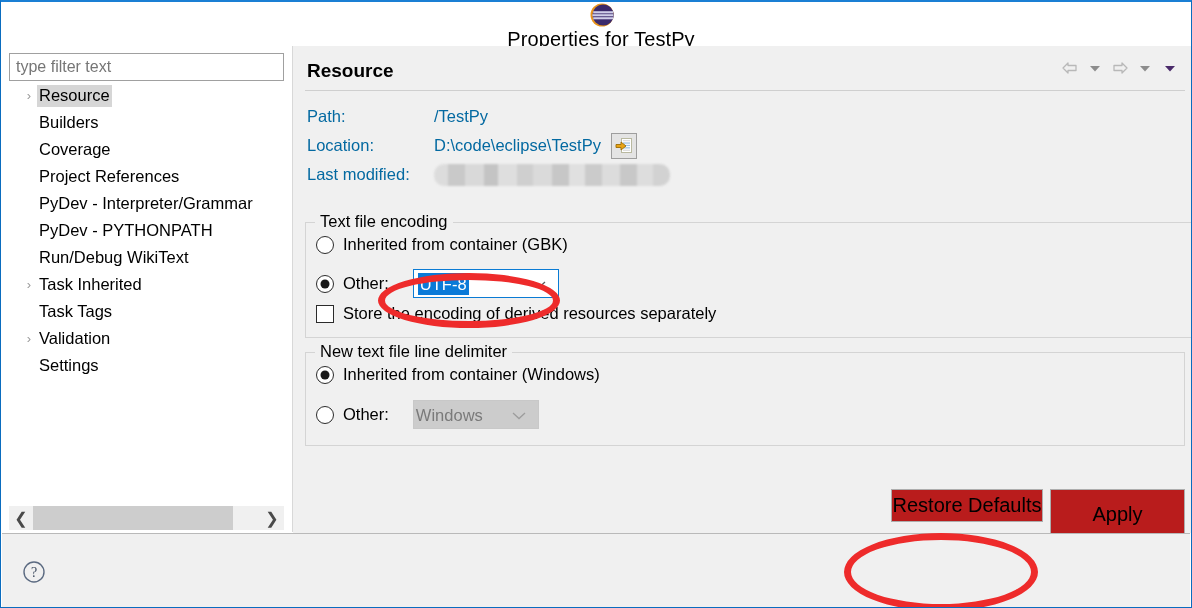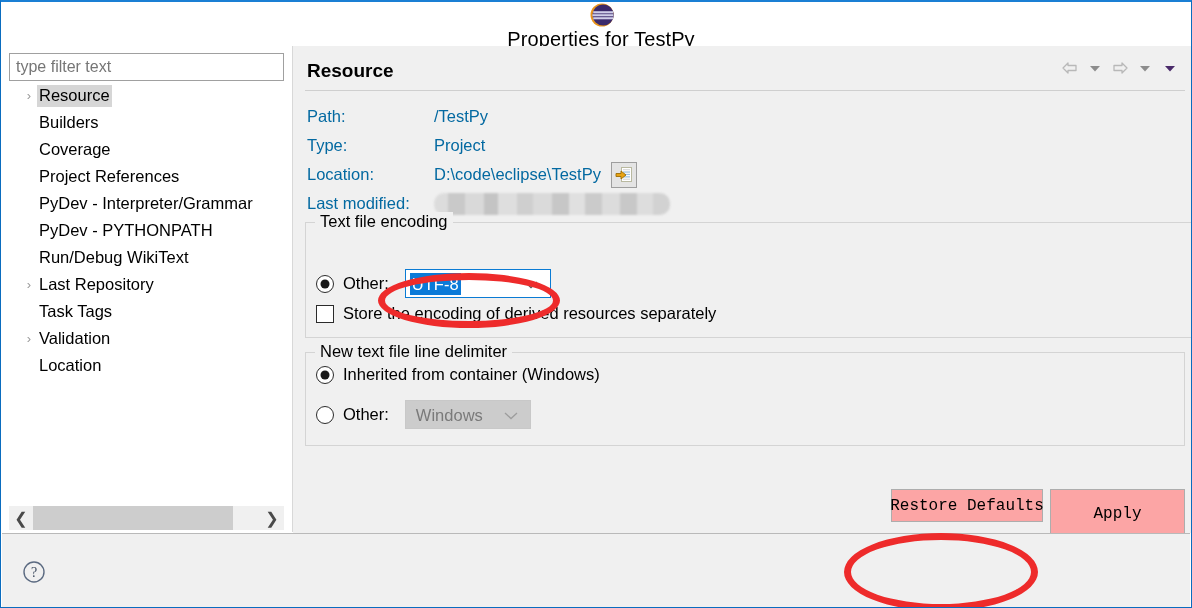--- a/index.html
+++ b/index.html
@@ -305,55 +305,55 @@
 
   .combo {
     width: 146px;
     height: 29px;
     border: 1.6px solid #0a7bd4;
     background: #ffffff;
     box-sizing: border-box;
     display: flex;
     align-items: center;
     padding-left: 4px;
-    margin-left: 16px;
+    margin-left: 24px;
     position: relative;
   }
   .combo .combo-text {
     background: #0b7ad8;
     color: #ffffff;
     font-size: 16.5px;
     padding: 0 2px;
     line-height: 22px;
   }
   .combo .chevron {
     position: absolute;
     right: 12px; top: 50%;
     transform: translateY(-50%);
     color: #5a5a5a;
   }
   .combo.disabled {
     border: 1px solid #c8c8c8;
     background: #cccccc;
     width: 126px;
-    padding-left: 8px;
+    padding-left: 0;
   }
   .combo.disabled .combo-text {
     background: transparent;
     color: #7a7a7a;
   }
   .combo.disabled .chevron { color: #9d9d9d; }
 
   
   .btn {
-    background: #fca5a5;
+    background: #b91c1c;
     border: 1px solid #adadad;
     box-sizing: border-box;
-    font-family: Liberation Mono, monospace;
-    font-size: 16px;
+    font-family: Liberation Sans, sans-serif;
+    font-size: 20px;
     color: #000;
     display: flex;
     align-items: center;
     justify-content: center;
     white-space: nowrap;
   }
   #btn-restore-defaults {
     position: absolute;
     left: 598px; top: 443px;
     width: 152px; height: 33px;
@@ -463,33 +463,33 @@
         <div class="tree-item">
           <span class="tree-arrow empty">›</span>
           <span class="tree-label">PyDev - PYTHONPATH</span>
         </div>
         <div class="tree-item">
           <span class="tree-arrow empty">›</span>
           <span class="tree-label">Run/Debug WikiText</span>
         </div>
         <div class="tree-item">
           <span class="tree-arrow">›</span>
-          <span class="tree-label">Last Repository</span>
+          <span class="tree-label">Task Inherited</span>
         </div>
         <div class="tree-item">
           <span class="tree-arrow empty">›</span>
           <span class="tree-label">Task Tags</span>
         </div>
         <div class="tree-item">
           <span class="tree-arrow">›</span>
           <span class="tree-label">Validation</span>
         </div>
         <div class="tree-item">
           <span class="tree-arrow empty">›</span>
-          <span class="tree-label">Location</span>
+          <span class="tree-label">Settings</span>
         </div>
       </div>
   </div>
 
   <div class="hscroll">
     <div class="hscroll-arrow">❮</div>
     <div class="hscroll-track">
       <div class="hscroll-thumb"></div>
     </div>
     <div class="hscroll-arrow">❯</div>
@@ -528,24 +528,20 @@
           </svg>
       </div>
     </div>
 
     <div class="header-rule"></div>
 
     <div class="fields">
       <div class="field-row">
         <div class="field-label">Path:</div>
         <div class="field-value">/TestPy</div>
-      </div>
-      <div class="field-row">
-        <div class="field-label">Type:</div>
-        <div class="field-value">Project</div>
       </div>
       <div class="field-row">
         <div class="field-label">Location:</div>
         <div class="field-value">D:\code\eclipse\TestPy</div>
         <div class="loc-btn">
           <svg width="18" height="18" viewBox="0 0 18 18">
             <rect x="6.5" y="1.5" width="10" height="14" fill="#ffffff" stroke="#b9b9a0" stroke-width="1"></rect>
             <rect x="8" y="3" width="7" height="1.3" fill="#dcdcdc"></rect>
             <rect x="8" y="5.4" width="7" height="1.3" fill="#9fc2e0"></rect>
             <rect x="8" y="7.8" width="7" height="1.3" fill="#9fc2e0"></rect>
@@ -557,20 +553,24 @@
       </div>
       <div class="field-row">
         <div class="field-label">Last modified:</div>
         <div class="redacted"></div>
       </div>
     </div>
 
     <div class="groupbox" id="group-encoding">
       <div class="group-legend">Text file encoding</div>
 
+      <div class="opt-row" style="left:10px; top:12px;">
+        <span class="radio"></span>
+        <span>Inherited from container (GBK)</span>
+      </div>
 
       <div class="opt-row" style="left:10px; top:46px;">
         <span class="radio checked"></span>
         <span>Other:</span>
         <span class="combo">
           <span class="combo-text">UTF-8</span>
           <span class="chevron">
             <svg width="14" height="9" viewBox="0 0 14 9">
                 <path d="M1 1.5 L7 7 L13 1.5" fill="none" stroke="#5a5a5a" stroke-width="1.3"></path>
               </svg>

